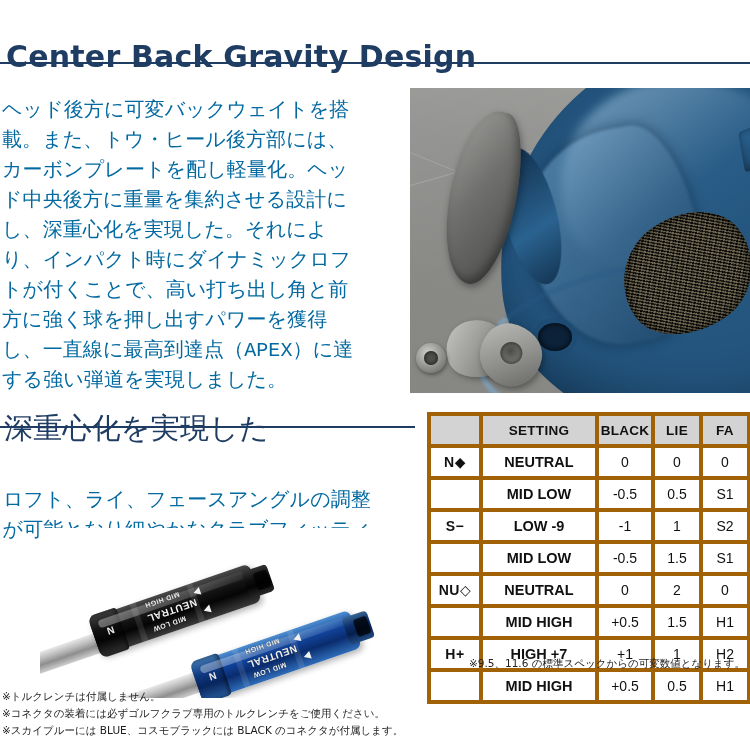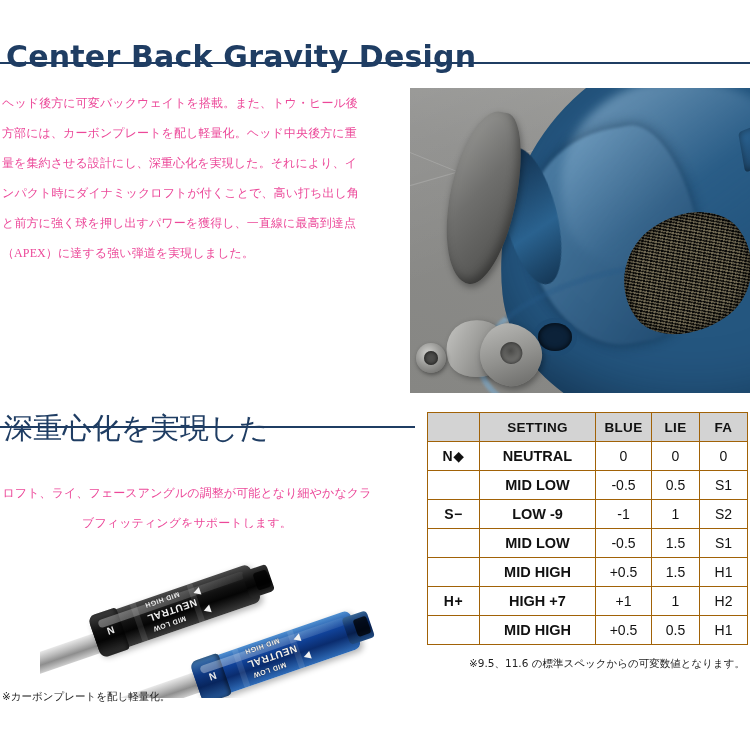--- a/index.html
+++ b/index.html
@@ -53,24 +53,24 @@
   #rule-2 {
     left: 0px;
     top: 426px;
     width: 415px;
     height: 2px;
   }
 
   
   .body-text {
     position: absolute;
-    font-family: Liberation Serif, serif;
-    font-size: 12px;
+    font-family: Liberation Mono, monospace;
+    font-size: 20px;
     line-height: 30px;
-    color: #ec4899;
+    color: #0369a1;
     letter-spacing: 0.1px;
   }
   #body-1 {
     left: 2px;
     top: 76px;
     width: 366px;
   }
   #body-2 {
     left: 2px;
     top: 466px;
@@ -377,21 +377,21 @@
   #spec-table {
     position: absolute;
     left: 427px;
     top: 412px;
     width: 320px;
     border-collapse: collapse;
     table-layout: fixed;
     font-family: "Liberation Sans", "DejaVu Sans", sans-serif;
   }
   #spec-table th, #spec-table td {
-    border: 1px solid #a16207;
+    border: 4px solid #a16207;
     height: 28px;
     text-align: center;
     vertical-align: middle;
     font-size: 14.5px;
     font-weight: 700;
     color: #111111;
     padding: 0;
   }
   #spec-table thead th {
     background: #d3d3d3;
@@ -510,21 +510,21 @@
     <col class="c-mark">
       <col class="c-setting">
       <col class="c-loft">
       <col class="c-lie">
       <col class="c-fa">
   </colgroup>
   <thead>
     <tr>
       <th></th>
       <th>SETTING</th>
-      <th>BLUE</th>
+      <th>BLACK</th>
       <th>LIE</th>
       <th>FA</th>
     </tr>
   </thead>
   <tbody id="spec-table-body">
       <tr>
         <td class="mark">N◆</td>
         <td>NEUTRAL</td>
         <td class="num">0</td>
         <td class="num">0</td>
@@ -545,20 +545,27 @@
         <td class="code">S2</td>
       </tr>
       <tr>
         <td class="mark"></td>
         <td>MID LOW</td>
         <td class="num">-0.5</td>
         <td class="num">1.5</td>
         <td class="code">S1</td>
       </tr>
       <tr>
+        <td class="mark">NU◇</td>
+        <td>NEUTRAL</td>
+        <td class="num">0</td>
+        <td class="num">2</td>
+        <td class="code">0</td>
+      </tr>
+      <tr>
         <td class="mark"></td>
         <td>MID HIGH</td>
         <td class="num">+0.5</td>
         <td class="num">1.5</td>
         <td class="code">H1</td>
       </tr>
       <tr>
         <td class="mark">H+</td>
         <td>HIGH +7</td>
         <td class="num">+1</td>
@@ -571,14 +578,16 @@
         <td class="num">+0.5</td>
         <td class="num">0.5</td>
         <td class="code">H1</td>
       </tr>
     </tbody>
 </table>
 
 <div id="table-note">※9.5、11.6 の標準スペックからの可変数値となります。</div>
 
 <div id="footnotes">
-  <div>※カーボンプレートを配し軽量化。</div>
+  <div>※トルクレンチは付属しません。</div>
+  <div>※コネクタの装着には必ずゴルフクラブ専用のトルクレンチをご使用ください。</div>
+  <div>※スカイブルーには BLUE、コスモブラックには BLACK のコネクタが付属します。</div>
 </div>
 
 </body></html>

